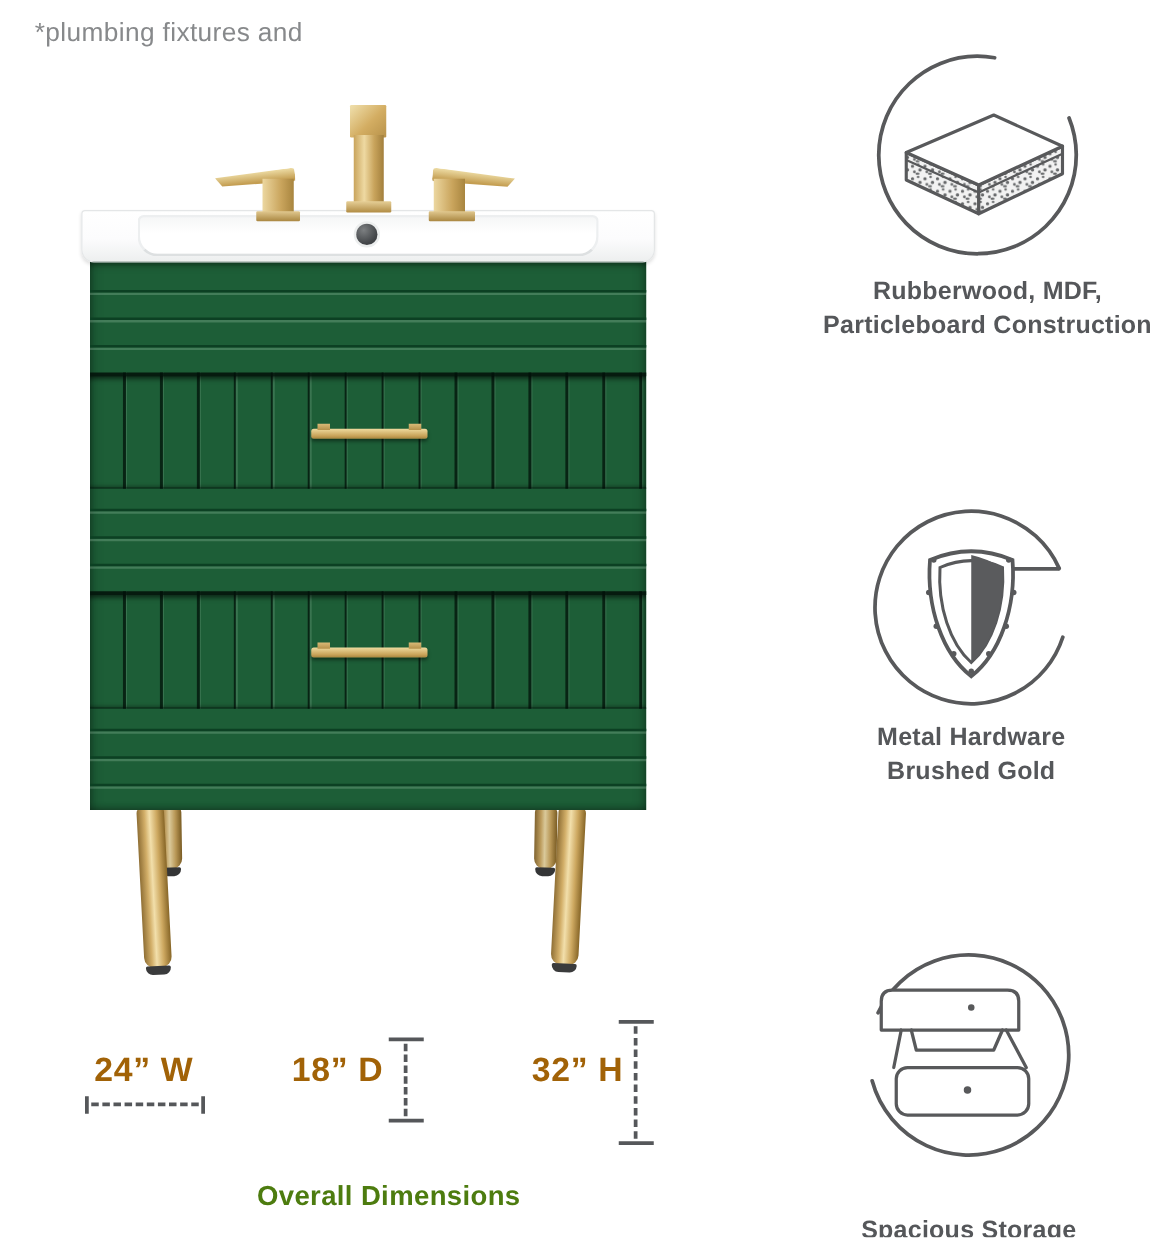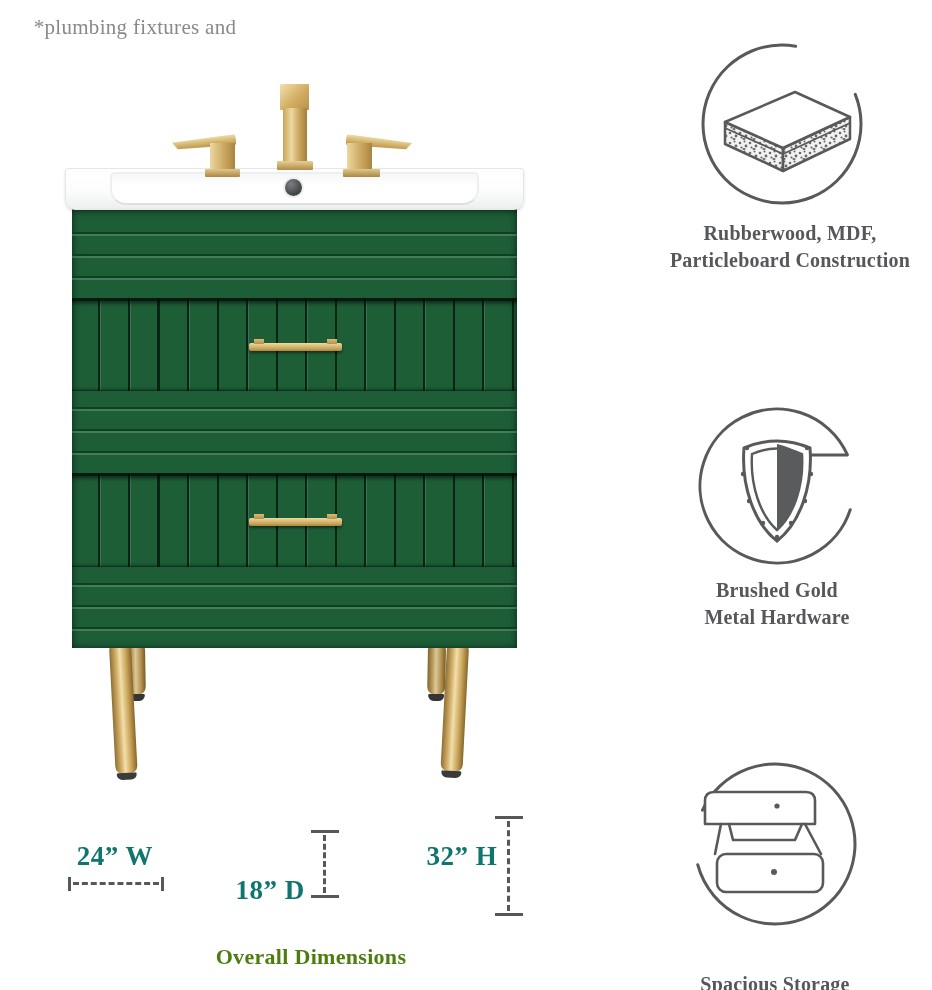--- a/index.html
+++ b/index.html
@@ -1,18 +1,18 @@
 <!DOCTYPE html>
 <html><head>
 <meta charset="utf-8">
 <style>
   html,body{margin:0;padding:0;background:#fff;}
   .stage{
     position:relative;width:932px;height:990px;background:#ffffff;overflow:hidden;
-    font-family:Liberation Serif, serif;
+    font-family:Liberation Sans, sans-serif;
   }
   
   .disclaimer{
     position:absolute;left:10px;top:12px;width:250px;text-align:center;
     font-size:21px;line-height:30px;color:#87898b;letter-spacing:.3px;
   }
   
   .leg{
     position:absolute;z-index:1;
     background:linear-gradient(to right,#8f6f35,#d2ae68 28%,#f2dfab 46%,#cda860 72%,#876627);
@@ -111,25 +111,25 @@
     background:linear-gradient(to right,#ecd7a0,#c9a45c 60%,#a8853f);
   }
   #post-left{left:210px;top:143px;} #post-right{left:347px;top:143px;}
   .handle-base{
     position:absolute;height:8px;border-radius:1px;
     background:linear-gradient(#e0c88f,#aa8741);
   }
   #base-left{left:205px;top:169px;width:35px;} #base-right{left:343px;top:169px;width:37px;}
   
   .dim-label{
-    position:absolute;font-size:27px;font-weight:bold;color:#0f766e;
+    position:absolute;font-size:27px;font-weight:bold;color:#a16207;
     letter-spacing:.5px;text-align:center;width:100px;
   }
   #dim-w-label{left:65px;top:841px;}
-  #dim-d-label{left:220px;top:841px;margin-top:34px;}
+  #dim-d-label{left:220px;top:841px;}
   #dim-h-label{left:412px;top:841px;}
   .dim-hline{
     position:absolute;left:68px;top:877px;width:90px;height:14px;
     border-left:3px solid #55575a;border-right:3px solid #55575a;
   }
   .dim-hline::before{
     content:"";position:absolute;left:2px;right:2px;top:50%;margin-top:-2px;
     border-top:3px dashed #55575a;
   }
   .dim-vline{
@@ -255,22 +255,22 @@
       <circle cx="46" cy="68" r="2.2"></circle>
         <circle cx="114" cy="68" r="2.2"></circle>
       <circle cx="52" cy="95" r="2.2"></circle>
         <circle cx="108" cy="95" r="2.2"></circle>
       <circle cx="66" cy="117" r="2.2"></circle>
         <circle cx="94" cy="117" r="2.2"></circle>
       <circle cx="80" cy="131" r="2.2"></circle>
     </g>
   </svg>
   <div class="feature-label" id="label-hardware">
+    <div>Metal Hardware</div>
     <div>Brushed Gold</div>
-    <div>Metal Hardware</div>
   </div>
 
   <svg class="feature-icon" id="icon-storage" width="168" height="168" viewBox="0 0 168 168">
     <circle cx="84" cy="84" r="80" fill="none" stroke="#58595b" stroke-width="3" pathLength="360" stroke-dasharray="320 40" stroke-linecap="round" transform="rotate(205 84 84)"></circle>
     <g fill="none" stroke="#58595b" stroke-width="2.6" stroke-linecap="round" stroke-linejoin="round">
       <path d="M 14,64 L 14,41 Q 14,32 23,32 L 115,32 Q 124,32 124,41 L 124,64 Z" fill="#ffffff"></path>
       <path d="M 30,64 L 24,94"></path>
       <path d="M 114,64 L 130,94"></path>
       <polyline points="38,64 42,80 104,80 111,64"></polyline>
       <rect x="26" y="94" width="106" height="38" rx="9" fill="#ffffff"></rect>

